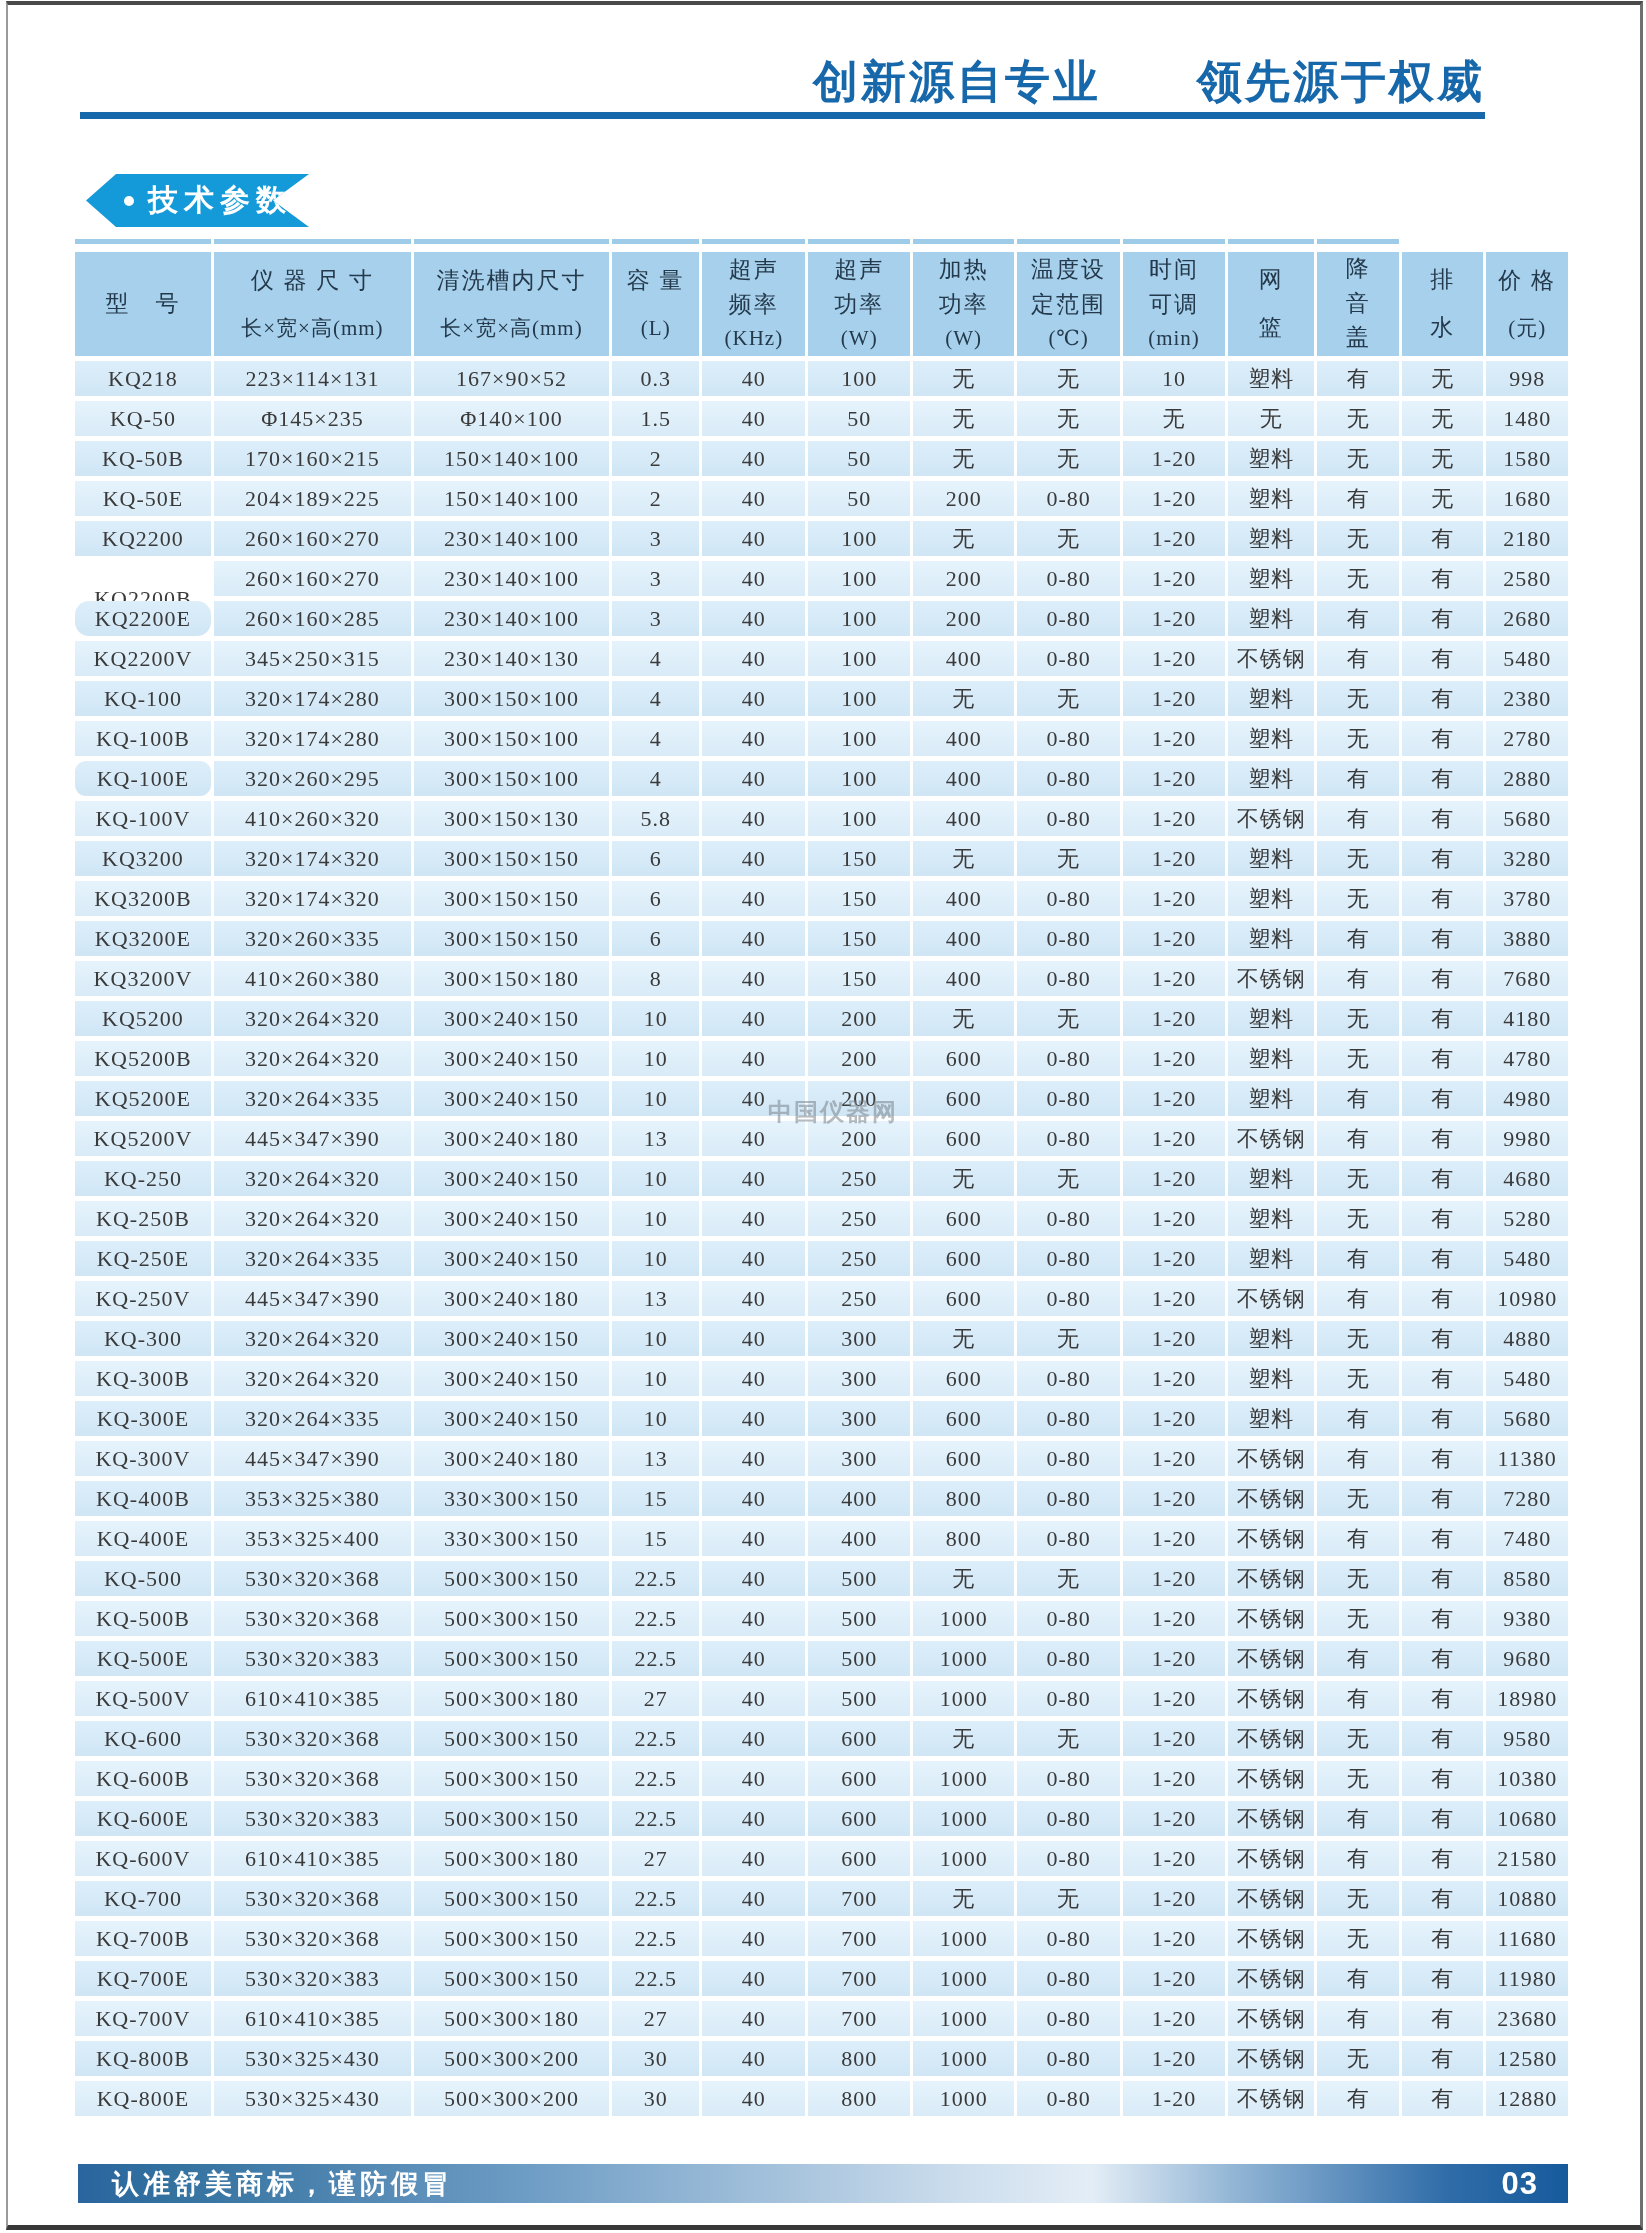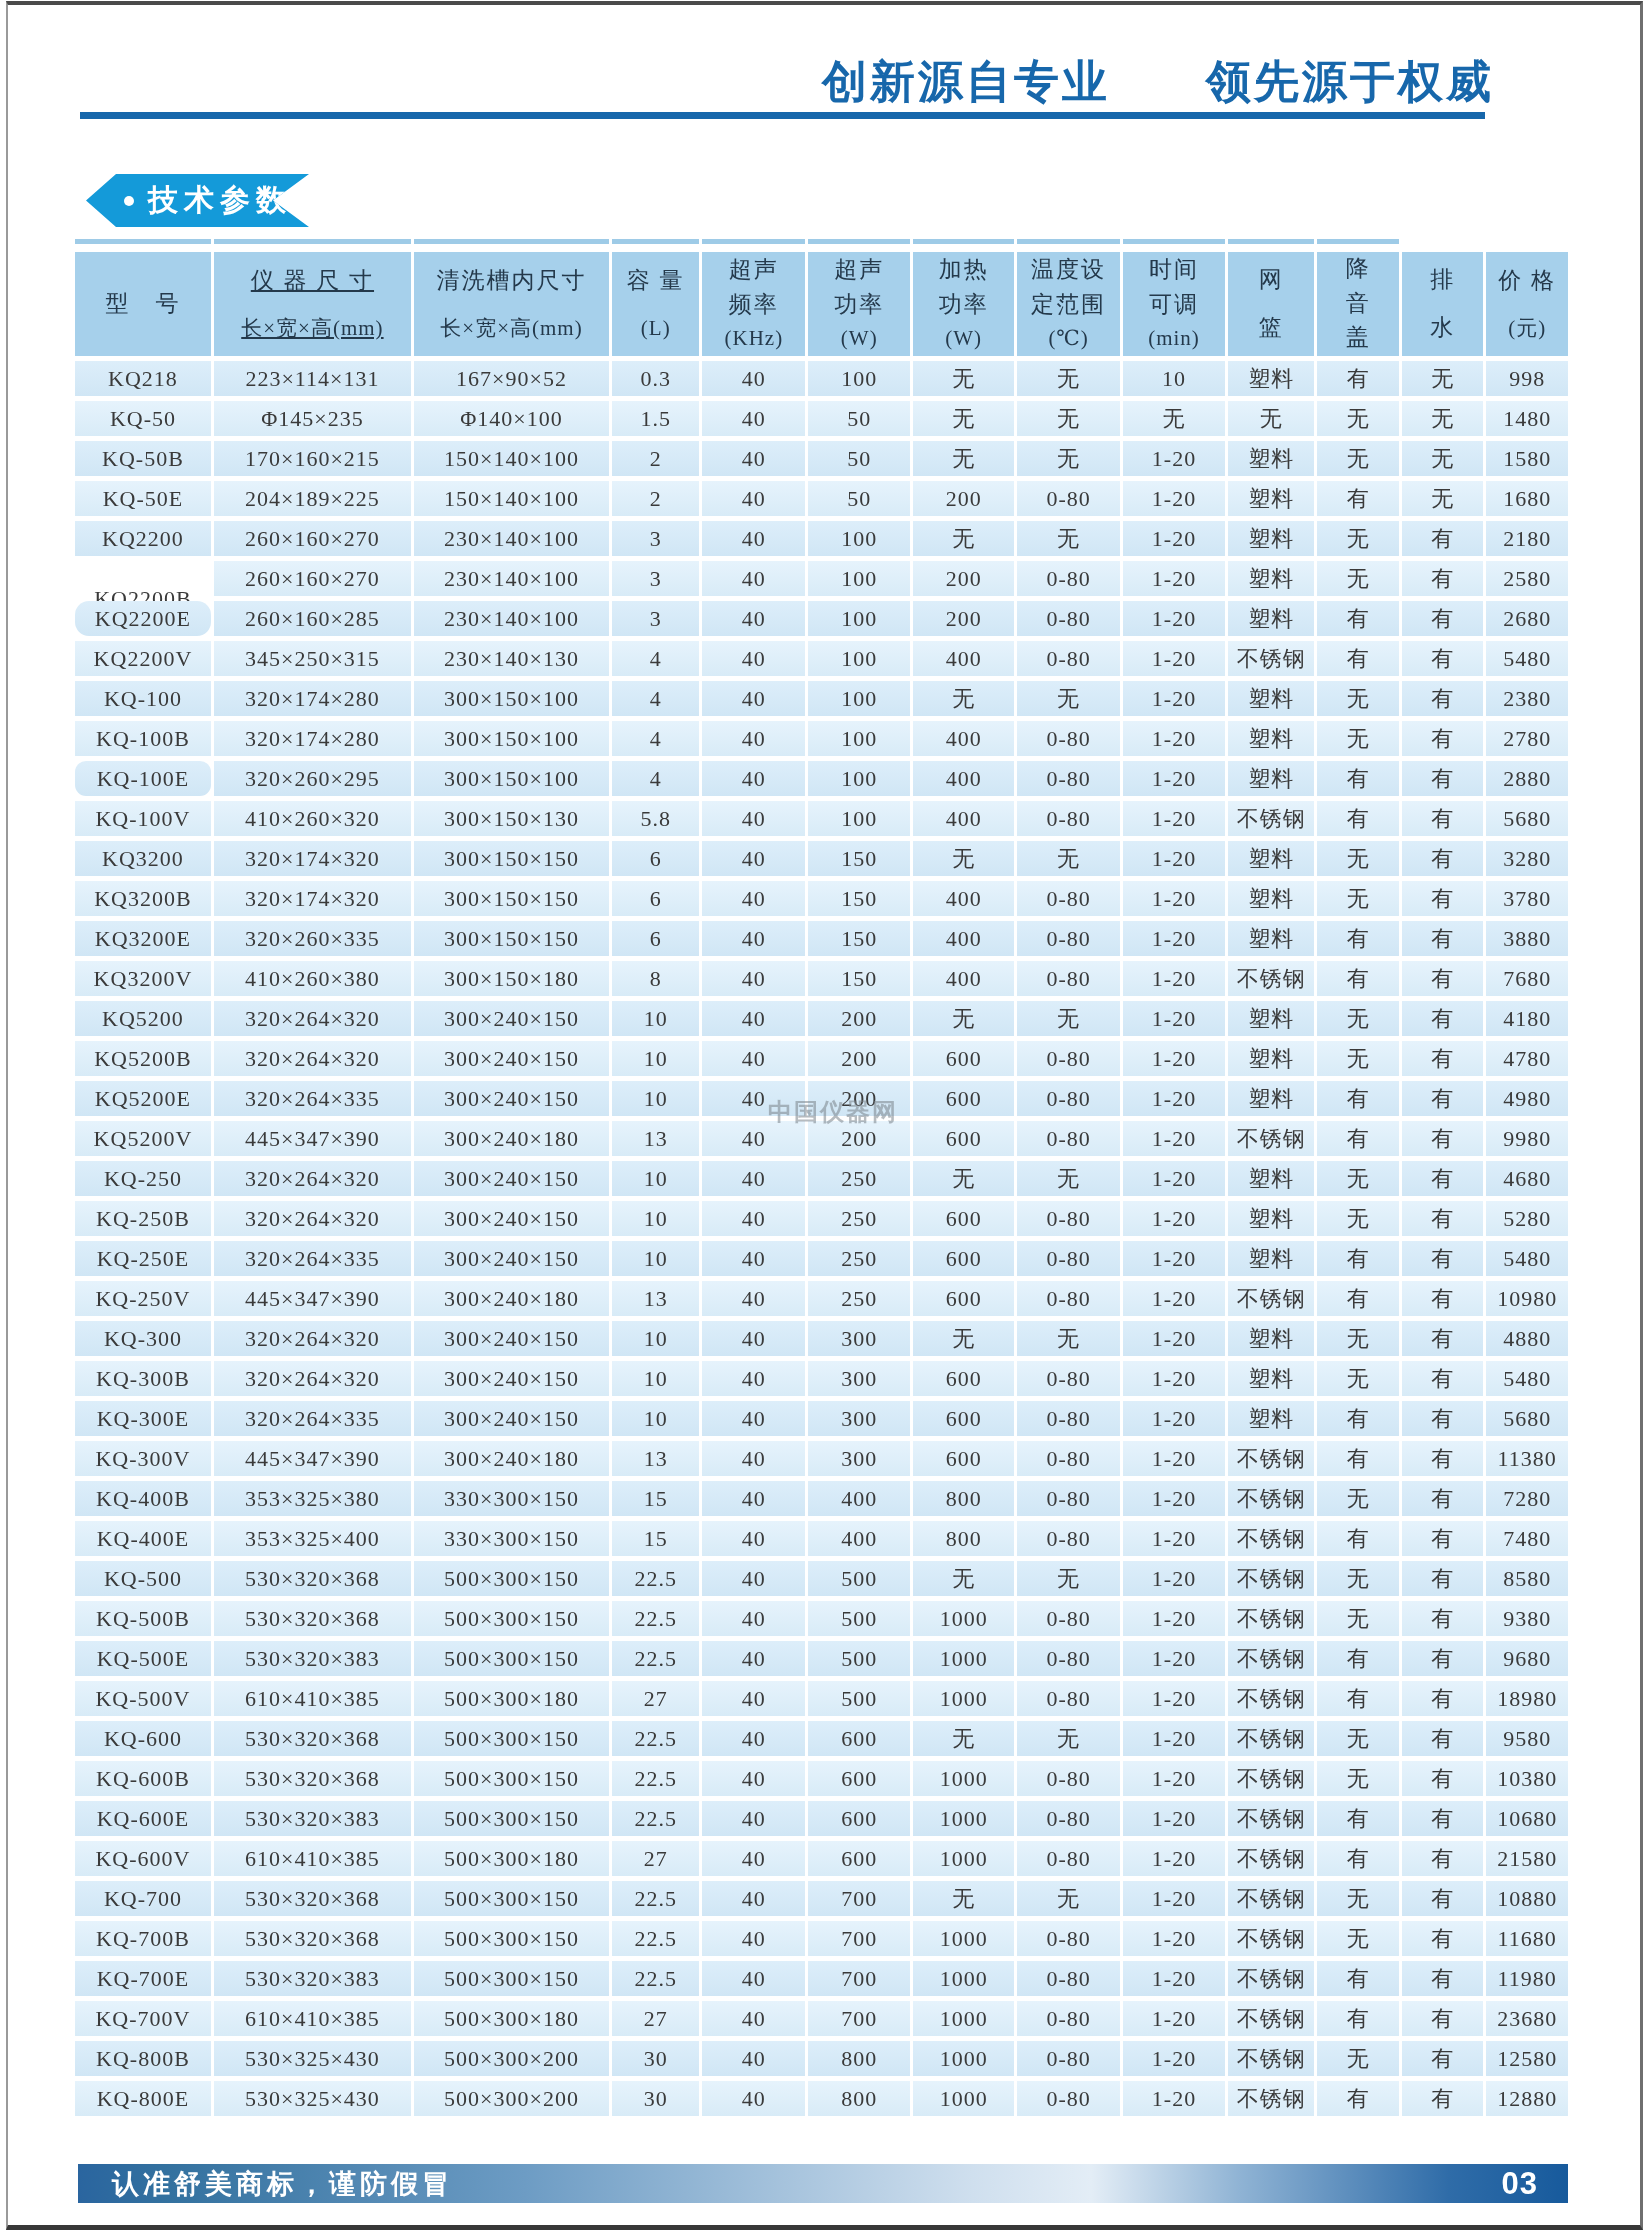--- a/index.html
+++ b/index.html
@@ -9,21 +9,21 @@
   }
   
   .frame{
     position:absolute;left:6px;top:1px;right:4px;bottom:4px;
     border-top:4px solid #4a4a4a;border-left:2px solid #9a9a9a;
     border-right:3px solid #6f6f6f;border-bottom:5px solid #383838;
     pointer-events:none;
   }
   
   .slogan{
-    position:absolute;top:52px;right:153px;
+    position:absolute;top:52px;right:162px;
     font-size:45px;font-weight:bold;color:#1767ab;letter-spacing:3px;
     white-space:pre;
   }
   .rule{position:absolute;left:80px;top:112px;width:1405px;height:7px;background:#1767ab;}
   
   .badge{
     position:absolute;left:86px;top:174px;width:223px;height:53px;
     background:#149ad9;
     clip-path:polygon(0 50%,30px 0,100% 0,calc(100% - 36px) 50%,100% 100%,30px 100%);
     display:flex;align-items:center;padding-left:38px;box-sizing:border-box;
@@ -92,21 +92,21 @@
       <div class="strip-cell" style="flex: 105 1 0px;"></div>
       <div class="strip-cell" style="flex: 89 1 0px;"></div>
       <div class="strip-cell" style="flex: 84 1 0px;"></div>
       <div class="strip-cell clear" style="flex: 84 1 0px;"></div>
       <div class="strip-cell clear" style="flex: 84 1 0px;"></div>
     </div>
   <div class="thead">
       <div class="th" style="flex: 140 1 0px; row-gap: 0px;">
         <div>型　号</div>
       </div>
-      <div class="th" style="flex: 203 1 0px; row-gap: 22px; text-decoration: underline;">
+      <div class="th" style="flex: 203 1 0px; row-gap: 22px;">
         <div>仪 器 尺 寸</div>
         <div class="unit">长×宽×高(mm)</div>
       </div>
       <div class="th" style="flex: 201 1 0px; row-gap: 22px;">
         <div>清洗槽内尺寸</div>
         <div class="unit">长×宽×高(mm)</div>
       </div>
       <div class="th" style="flex: 90 1 0px; row-gap: 22px;">
         <div>容 量</div>
         <div class="unit">(L)</div>

